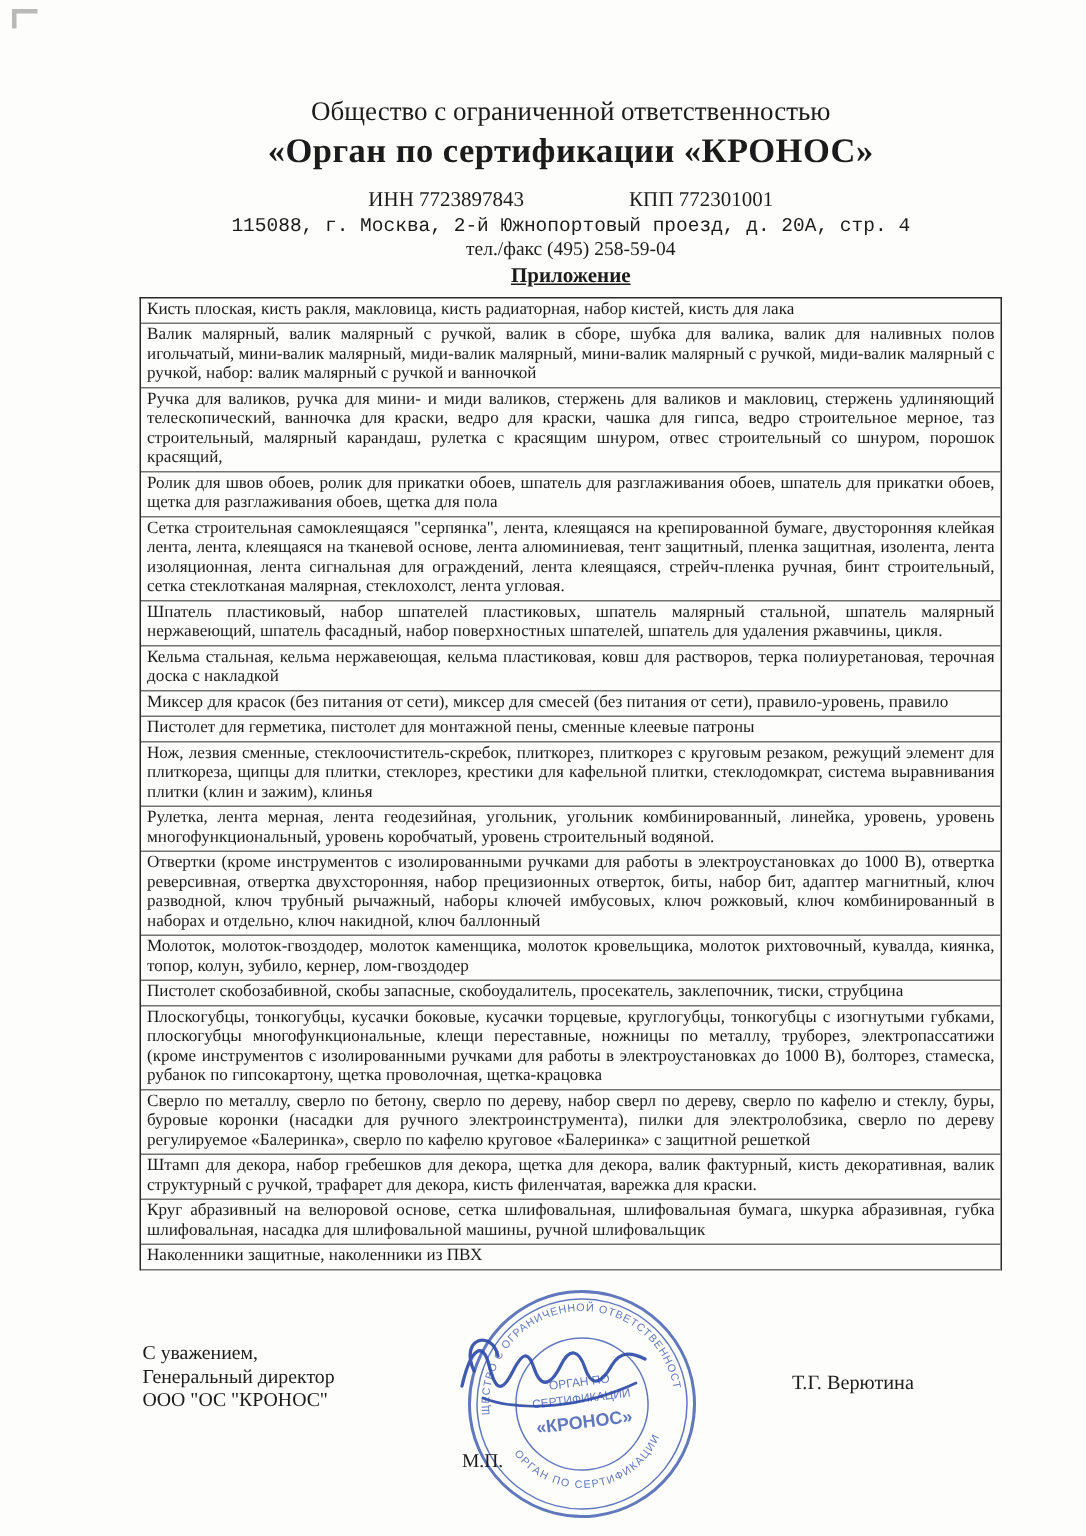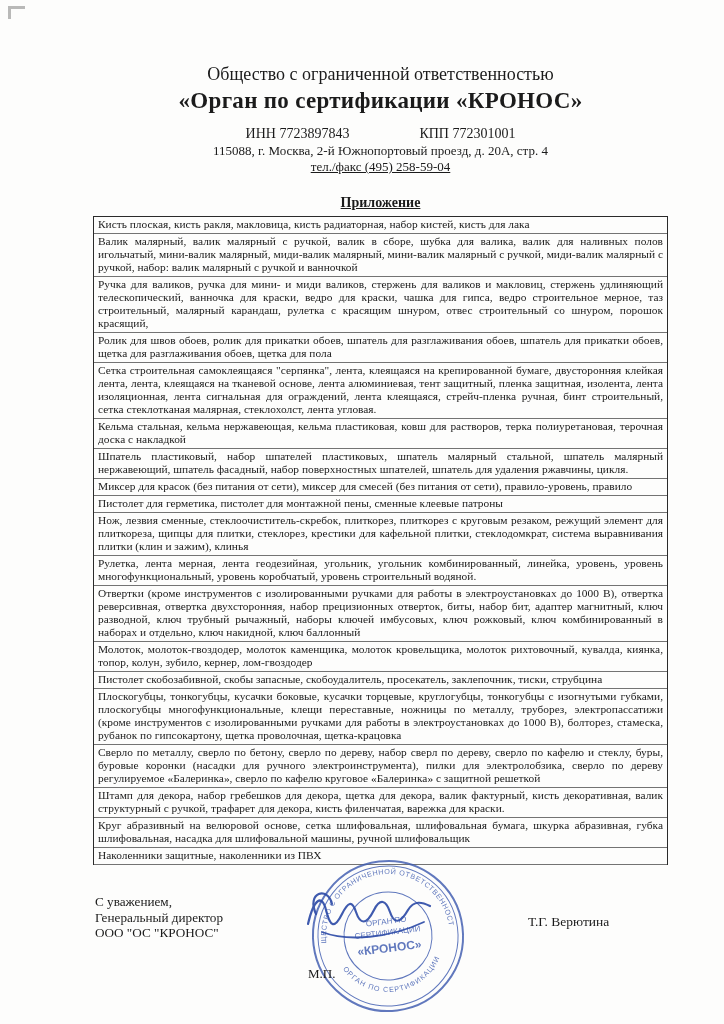--- a/index.html
+++ b/index.html
@@ -20,23 +20,23 @@
     position:absolute;left:8px;top:6px;width:14px;height:10px;
     border-left:3px solid #777;border-top:3px solid #777;opacity:.5;
   }
   .content{
     position:absolute;left:93px;top:0;width:575px;
   }
   .header{text-align:center;}
   .org-type{margin-top:64px;font-size:18px;}
   .org-name{margin-top:3px;font-size:23px;font-weight:bold;letter-spacing:.3px;}
   .codes{margin-top:12px;font-size:14px;display:flex;justify-content:center;gap:70px;}
-  .address{margin-top:1px;font-size:13px;}
-  .phone{font-size:13px;text-decoration:underline;}
-  .appendix{margin-top:20px;font-size:14px;font-weight:bold;text-decoration:underline;}
+  .address{margin-top:1px;font-size:13px;font-family:Liberation Mono, monospace;}
+  .phone{font-size:13px;}
+  .appendix{margin-top:3px;font-size:14px;font-weight:bold;text-decoration:underline;}
   .tools-table{
     margin-top:5px;
     border:1px solid #2a2a2a;
     border-bottom:none;
   }
   .table-row{
     border-bottom:1px solid #737373;
     font-size:11.4px;
     line-height:1.14;
     padding:1px 4px 2px 4px;
@@ -83,22 +83,22 @@
       <div class="appendix">Приложение</div>
     </div>
 
     <div class="tools-table">
 
     <div class="table-row">Кисть плоская, кисть ракля, макловица, кисть радиаторная, набор кистей, кисть для лака</div>
         <div class="table-row">Валик малярный, валик малярный с ручкой, валик в сборе, шубка для валика, валик для наливных полов игольчатый, мини-валик малярный, миди-валик малярный, мини-валик малярный с ручкой, миди-валик малярный с ручкой, набор: валик малярный с ручкой и ванночкой</div>
         <div class="table-row">Ручка для валиков, ручка для мини- и миди валиков, стержень для валиков и макловиц, стержень удлиняющий телескопический, ванночка для краски, ведро для краски, чашка для гипса, ведро строительное мерное, таз строительный, малярный карандаш, рулетка с красящим шнуром, отвес строительный со шнуром, порошок красящий,</div>
         <div class="table-row">Ролик для швов обоев, ролик для прикатки обоев, шпатель для разглаживания обоев, шпатель для прикатки обоев, щетка для разглаживания обоев, щетка для пола</div>
         <div class="table-row">Сетка строительная самоклеящаяся "серпянка", лента, клеящаяся на крепированной бумаге, двусторонняя клейкая лента, лента, клеящаяся на тканевой основе, лента алюминиевая, тент защитный, пленка защитная, изолента, лента изоляционная, лента сигнальная для ограждений, лента клеящаяся, стрейч-пленка ручная, бинт строительный, сетка стеклотканая малярная, стеклохолст, лента угловая.</div>
+        <div class="table-row">Шпатель пластиковый, набор шпателей пластиковых, шпатель малярный стальной, шпатель малярный нержавеющий, шпатель фасадный, набор поверхностных шпателей, шпатель для удаления ржавчины, цикля.</div>
         <div class="table-row">Кельма стальная, кельма нержавеющая, кельма пластиковая, ковш для растворов, терка полиуретановая, терочная доска с накладкой</div>
-        <div class="table-row">Шпатель пластиковый, набор шпателей пластиковых, шпатель малярный стальной, шпатель малярный нержавеющий, шпатель фасадный, набор поверхностных шпателей, шпатель для удаления ржавчины, цикля.</div>
         <div class="table-row">Миксер для красок (без питания от сети), миксер для смесей (без питания от сети), правило-уровень, правило</div>
         <div class="table-row">Пистолет для герметика, пистолет для монтажной пены, сменные клеевые патроны</div>
         <div class="table-row">Нож, лезвия сменные, стеклоочиститель-скребок, плиткорез, плиткорез с круговым резаком, режущий элемент для плиткореза, щипцы для плитки, стеклорез, крестики для кафельной плитки, стеклодомкрат, система выравнивания плитки (клин и зажим), клинья</div>
         <div class="table-row">Рулетка, лента мерная, лента геодезийная, угольник, угольник комбинированный, линейка, уровень, уровень многофункциональный, уровень коробчатый, уровень строительный водяной.</div>
         <div class="table-row">Отвертки (кроме инструментов с изолированными ручками для работы в электроустановках до 1000 В), отвертка реверсивная, отвертка двухсторонняя, набор прецизионных отверток, биты, набор бит, адаптер магнитный, ключ разводной, ключ трубный рычажный, наборы ключей имбусовых, ключ рожковый, ключ комбинированный в наборах и отдельно, ключ накидной, ключ баллонный</div>
         <div class="table-row">Молоток, молоток-гвоздодер, молоток каменщика, молоток кровельщика, молоток рихтовочный, кувалда, киянка, топор, колун, зубило, кернер, лом-гвоздодер</div>
         <div class="table-row">Пистолет скобозабивной, скобы запасные, скобоудалитель, просекатель, заклепочник, тиски, струбцина</div>
         <div class="table-row">Плоскогубцы, тонкогубцы, кусачки боковые, кусачки торцевые, круглогубцы, тонкогубцы с изогнутыми губками, плоскогубцы многофункциональные, клещи переставные, ножницы по металлу, труборез, электропассатижи (кроме инструментов с изолированными ручками для работы в электроустановках до 1000 В), болторез, стамеска, рубанок по гипсокартону, щетка проволочная, щетка-крацовка</div>
         <div class="table-row">Сверло по металлу, сверло по бетону, сверло по дереву, набор сверл по дереву, сверло по кафелю и стеклу, буры, буровые коронки (насадки для ручного электроинструмента), пилки для электролобзика, сверло по дереву регулируемое «Балеринка», сверло по кафелю круговое «Балеринка» с защитной решеткой</div>
         <div class="table-row">Штамп для декора, набор гребешков для декора, щетка для декора, валик фактурный, кисть декоративная, валик структурный с ручкой, трафарет для декора, кисть филенчатая, варежка для краски.</div>

